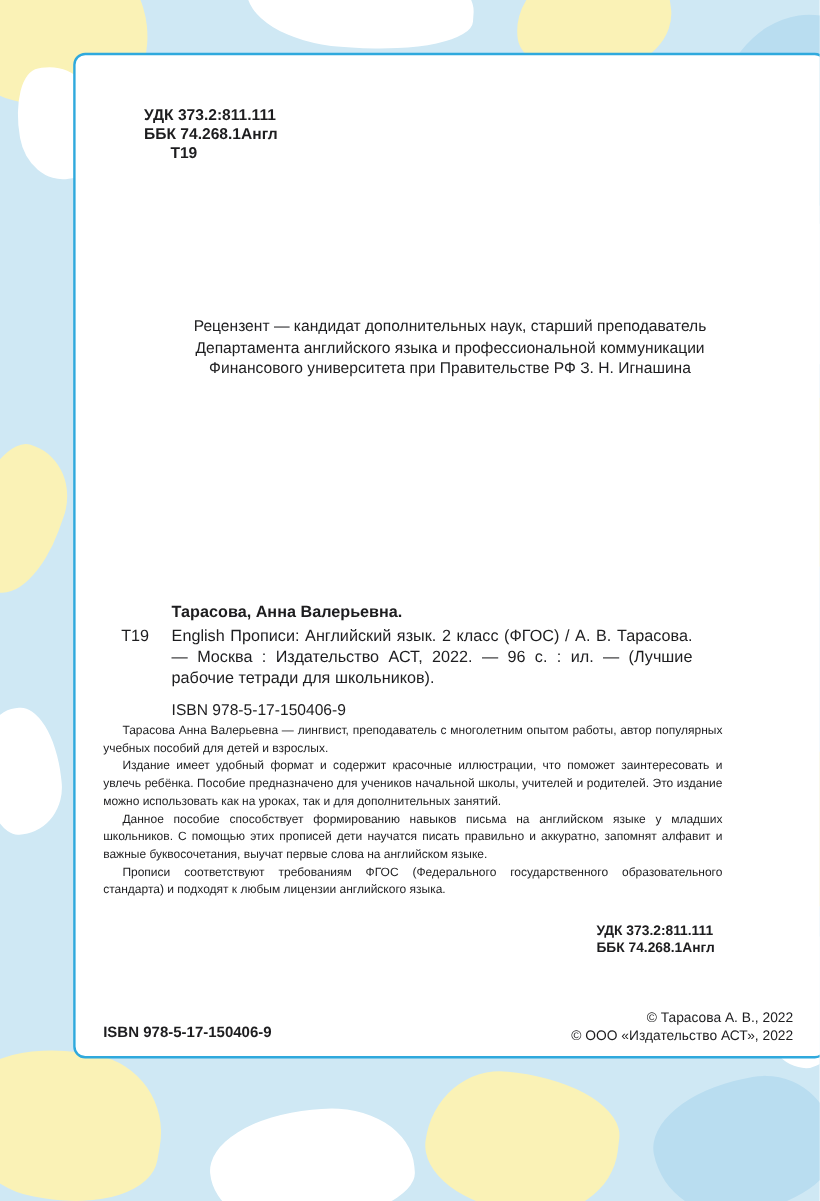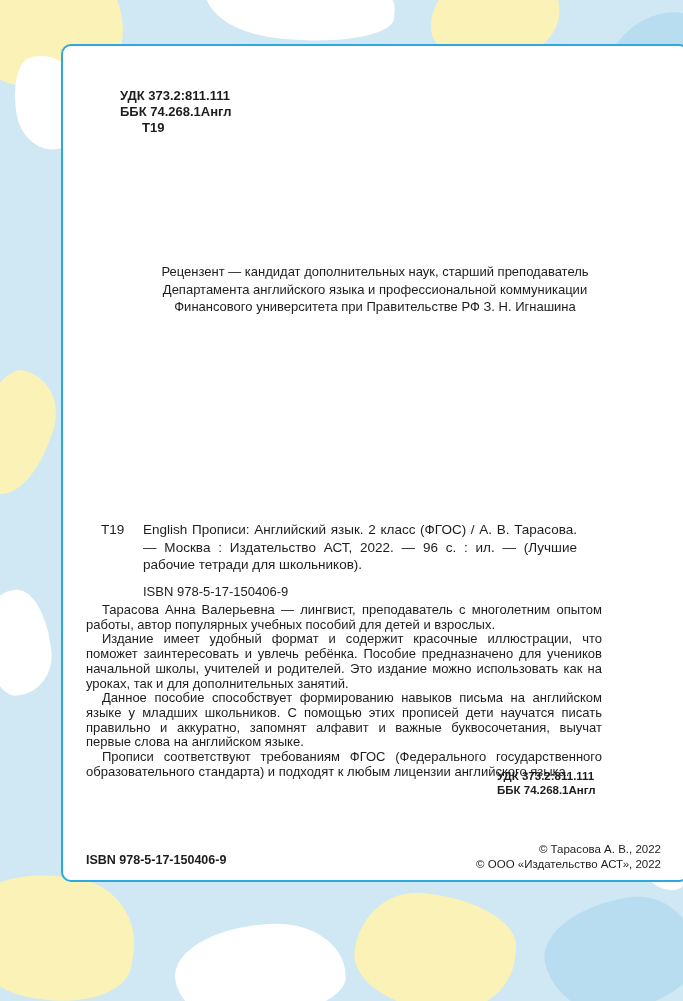--- a/index.html
+++ b/index.html
@@ -60,21 +60,21 @@
   .catalog .code { position: absolute; left: 0; top: 0; }
   .catalog .entry { margin-left: 42px; text-align: justify; }
 
   .isbn-mid {
     position: absolute; left: 80px; top: 538px;
     font-size: 13px;
   }
 
   .annotation {
     position: absolute; left: 23px; top: 557px; width: 516px;
-    font-size: 13px; line-height: 14.7px; text-align: justify;
+    font-size: 10px; line-height: 14.7px; text-align: justify;
   }
   .annotation p { text-indent: 16px; margin: 0; }
 
   .codes-bottom {
     position: absolute; left: 434px; top: 723px;
     font-weight: bold; font-size: 11.5px; line-height: 14px;
   }
 
   .isbn-bottom {
     position: absolute; left: 23px; top: 807px;
@@ -116,20 +116,21 @@
     <div class="indent">Т19</div>
   </div>
 
 
   <div class="reviewer">
     <div>Рецензент — кандидат дополнительных наук, старший преподаватель</div>
     <div>Департамента английского языка и профессиональной коммуникации</div>
     <div>Финансового университета при Правительстве РФ З. Н. Игнашина</div>
   </div>
 
+  <div class="author-heading">Тарасова, Анна Валерьевна.</div>
 
   <div class="catalog">
     <span class="code">Т19</span>
     <div class="entry">English Прописи: Английский язык. 2 класс (ФГОС) / А. В. Тарасова. — Москва : Издательство АСТ, 2022. — 96 с. : ил. — (Лучшие рабочие тетради для школьников).</div>
   </div>
 
   <div class="isbn-mid">ISBN 978-5-17-150406-9</div>
 
   <div class="annotation">
     <p>Тарасова Анна Валерьевна — лингвист, преподаватель с многолетним опытом работы, автор популярных учебных пособий для детей и взрослых.</p>

